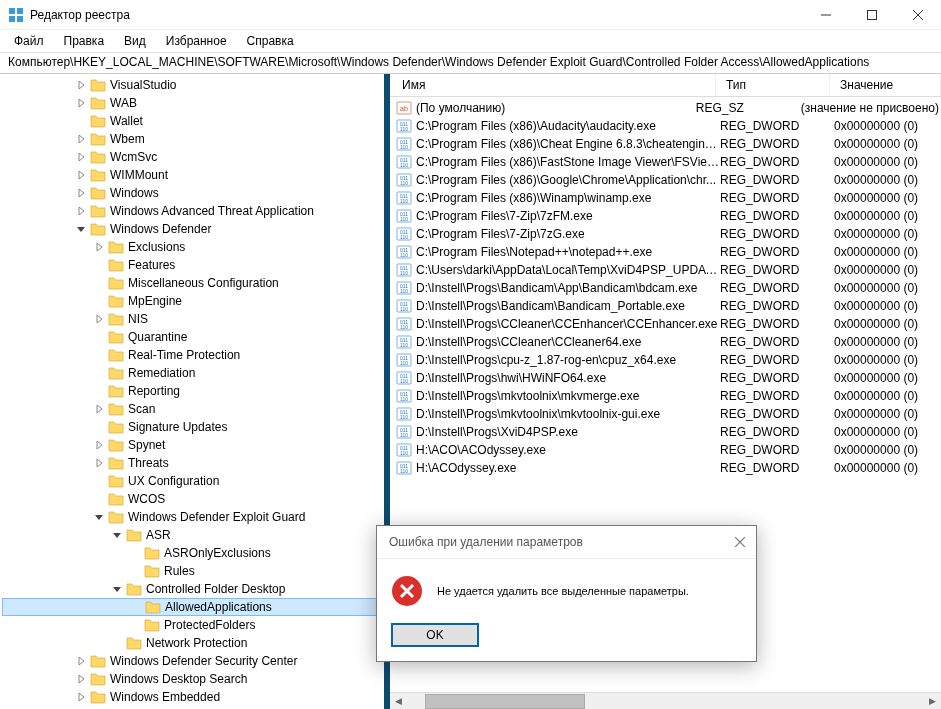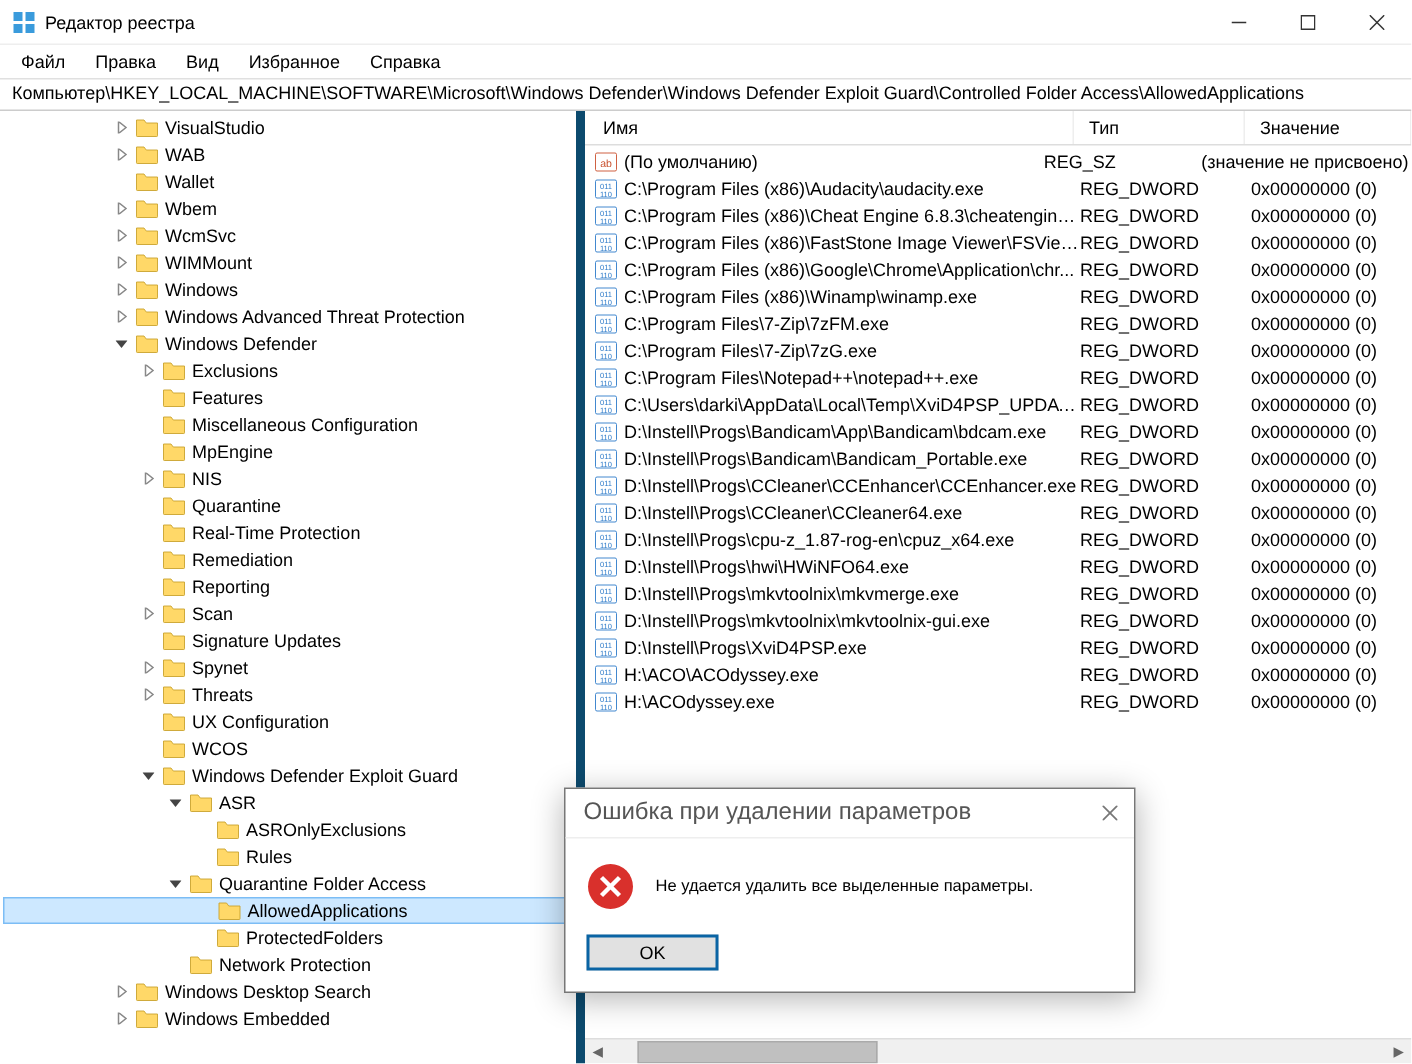--- a/index.html
+++ b/index.html
@@ -157,21 +157,21 @@
     top:525px; left:376px;
     width:381px;
     background:#fff;
     border:1px solid #777;
     box-shadow:0 4px 20px rgba(0,0,0,0.3);
   }
   .dlg-title {
     height:32px;
     display:flex;align-items:center;
     padding:16px 12px;
-    font-size:16px;
+    font-size:12px;
     color:#555;
     border-bottom:1px solid #eee;
     position:relative;
   }
   .dlg-close {
     position:absolute;right:6px;top:6px;
     width:20px;height:20px;
     display:flex;align-items:center;justify-content:center;
     color:#777;font-size:11px;
   }
@@ -345,21 +345,21 @@
           <span class="expander">
             <svg width="8" height="8">
               <path d="M2 0 L7 4 L2 8 Z" fill="none" stroke="#888" stroke-width="1"></path>
             </svg>
           </span>
           <span class="folder-icon">
             <svg width="16" height="16">
               <path d="M1 3h5l1.5 2H15v8.5a.5.5 0 0 1-.5.5h-13a.5.5 0 0 1-.5-.5V3z" fill="#ffd868" stroke="#c9a32e" stroke-width="0.6"></path>
             </svg>
           </span>
-          <span class="tn-label">Windows Advanced Threat Protection</span>
+          <span class="tn-label">Windows Advanced Threat Application</span>
         </div>
       </div>
       <div class="tn">
         <div class="tn-row" style="padding-left: 72px;">
           <span class="expander">
             <svg width="8" height="8">
               <path d="M0 2 L8 2 L4 7 Z" fill="#444"></path>
             </svg>
           </span>
           <span class="folder-icon">
@@ -612,21 +612,21 @@
           <span class="expander">
             <svg width="8" height="8">
               <path d="M0 2 L8 2 L4 7 Z" fill="#444"></path>
             </svg>
           </span>
           <span class="folder-icon">
             <svg width="16" height="16">
               <path d="M1 3h5l1.5 2H15v8.5a.5.5 0 0 1-.5.5h-13a.5.5 0 0 1-.5-.5V3z" fill="#ffd868" stroke="#c9a32e" stroke-width="0.6"></path>
             </svg>
           </span>
-          <span class="tn-label">Quarantine Folder Access</span>
+          <span class="tn-label">Controlled Folder Desktop</span>
         </div>
       </div>
       <div class="tn">
         <div class="tn-row selected" style="padding-left: 126px;">
           <span class="expander"></span>
           <span class="folder-icon">
             <svg width="16" height="16">
               <path d="M1 3h5l1.5 2H15v8.5a.5.5 0 0 1-.5.5h-13a.5.5 0 0 1-.5-.5V3z" fill="#ffd868" stroke="#c9a32e" stroke-width="0.6"></path>
             </svg>
           </span>
@@ -646,20 +646,35 @@
       </div>
       <div class="tn">
         <div class="tn-row" style="padding-left: 108px;">
           <span class="expander"></span>
           <span class="folder-icon">
             <svg width="16" height="16">
               <path d="M1 3h5l1.5 2H15v8.5a.5.5 0 0 1-.5.5h-13a.5.5 0 0 1-.5-.5V3z" fill="#ffd868" stroke="#c9a32e" stroke-width="0.6"></path>
             </svg>
           </span>
           <span class="tn-label">Network Protection</span>
+        </div>
+      </div>
+      <div class="tn">
+        <div class="tn-row" style="padding-left: 72px;">
+          <span class="expander">
+            <svg width="8" height="8">
+              <path d="M2 0 L7 4 L2 8 Z" fill="none" stroke="#888" stroke-width="1"></path>
+            </svg>
+          </span>
+          <span class="folder-icon">
+            <svg width="16" height="16">
+              <path d="M1 3h5l1.5 2H15v8.5a.5.5 0 0 1-.5.5h-13a.5.5 0 0 1-.5-.5V3z" fill="#ffd868" stroke="#c9a32e" stroke-width="0.6"></path>
+            </svg>
+          </span>
+          <span class="tn-label">Windows Defender Security Center</span>
         </div>
       </div>
       <div class="tn">
         <div class="tn-row" style="padding-left: 72px;">
           <span class="expander">
             <svg width="8" height="8">
               <path d="M2 0 L7 4 L2 8 Z" fill="none" stroke="#888" stroke-width="1"></path>
             </svg>
           </span>
           <span class="folder-icon">

